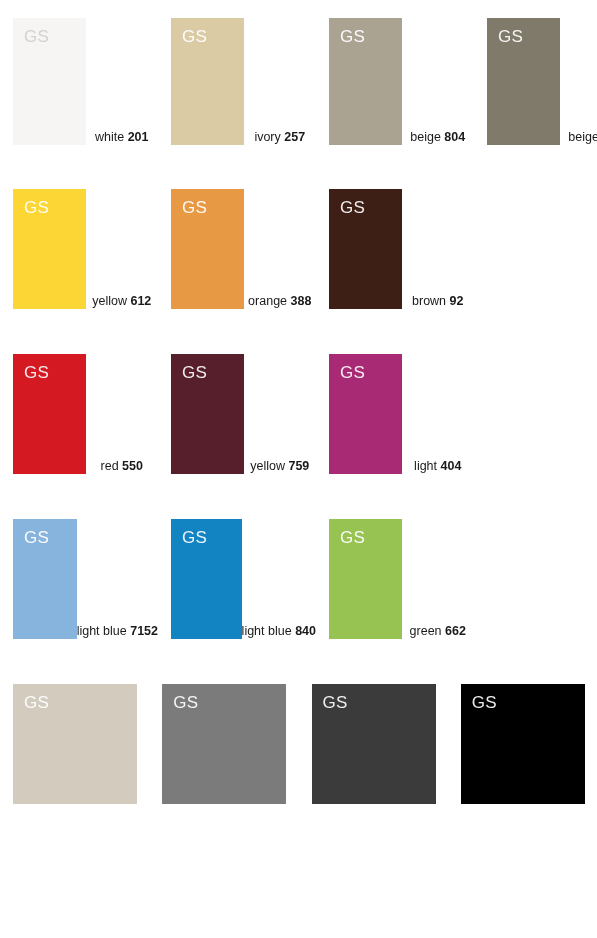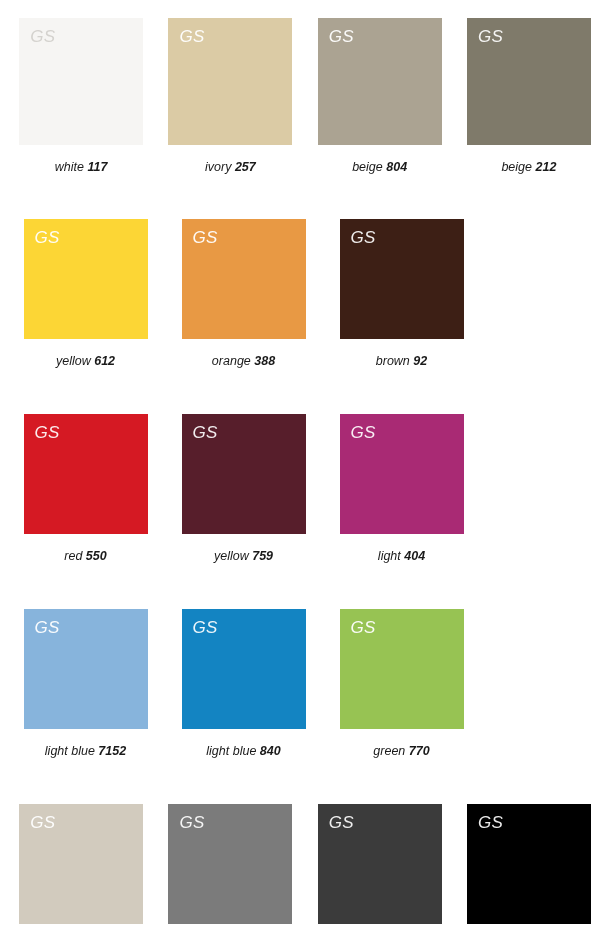--- a/index.html
+++ b/index.html
@@ -38,23 +38,22 @@
   .swatch-row.row-1 { margin-top: 44px; }
   .swatch-row.row-2 { margin-top: 45px; }
   .swatch-row.row-3 { margin-top: 45px; }
   .swatch-row.row-4 { margin-top: 45px; }
 
   .swatch-cell {
     width: 145px;
     margin-left: 13px;
     margin-right: 0;
     display: flex;
-    flex-direction: column;
-    align-items: center;
-    font-style: italic;
+    flex-direction: row;
+    align-items: flex-end;
   }
 
   .swatch-chip {
     position: relative;
     width: 124px;
     height: 127px;
     display: block;
   }
 
   .swatch-row.row-1 .swatch-chip,
@@ -102,21 +101,21 @@
 </head>
 <body>
 
 <div id="palette-page">
   <div class="swatch-grid">
       <div class="swatch-row row-0">
         <div class="swatch-cell">
           <div class="swatch-chip pale-chip" style="background-color: rgb(246, 245, 243);">
             <span class="gs-mark">GS</span>
           </div>
-          <div class="swatch-label"><span class="name">white</span> <span class="code">117</span></div>
+          <div class="swatch-label"><span class="name">white</span> <span class="code">201</span></div>
         </div>
         <div class="swatch-cell">
           <div class="swatch-chip light-chip" style="background-color: rgb(219, 203, 165);">
             <span class="gs-mark">GS</span>
           </div>
           <div class="swatch-label"><span class="name">ivory</span> <span class="code">257</span></div>
         </div>
         <div class="swatch-cell">
           <div class="swatch-chip light-chip" style="background-color: rgb(171, 163, 146);">
             <span class="gs-mark">GS</span>
@@ -180,21 +179,21 @@
         <div class="swatch-cell">
           <div class="swatch-chip" style="background-color: rgb(19, 132, 194);">
             <span class="gs-mark">GS</span>
           </div>
           <div class="swatch-label"><span class="name">light blue</span> <span class="code">840</span></div>
         </div>
         <div class="swatch-cell">
           <div class="swatch-chip light-chip" style="background-color: rgb(151, 195, 83);">
             <span class="gs-mark">GS</span>
           </div>
-          <div class="swatch-label"><span class="name">green</span> <span class="code">770</span></div>
+          <div class="swatch-label"><span class="name">green</span> <span class="code">662</span></div>
         </div>
       </div>
       <div class="swatch-row row-4">
         <div class="swatch-cell">
           <div class="swatch-chip light-chip" style="background-color: rgb(210, 203, 190);">
             <span class="gs-mark">GS</span>
           </div>
         </div>
         <div class="swatch-cell">
           <div class="swatch-chip" style="background-color: rgb(123, 123, 123);">

